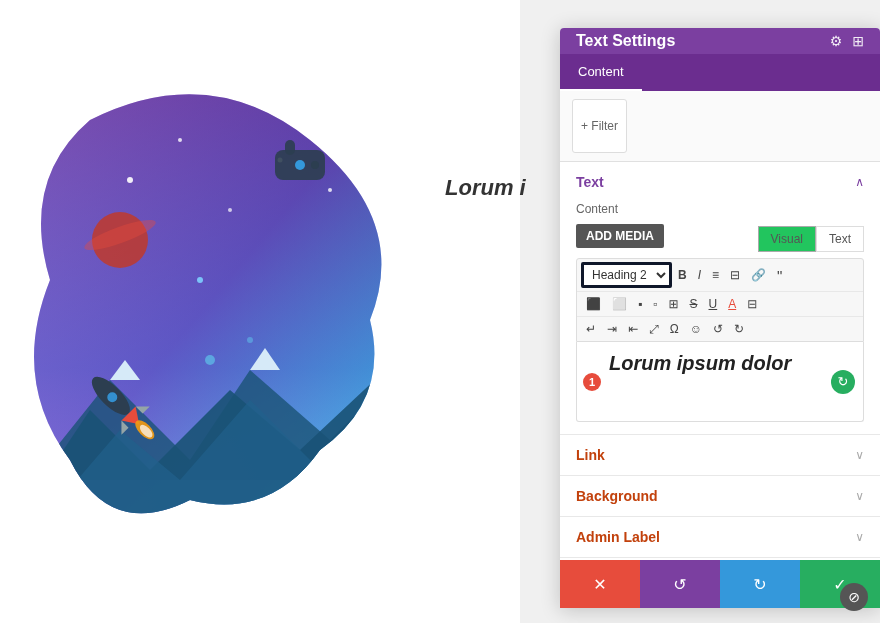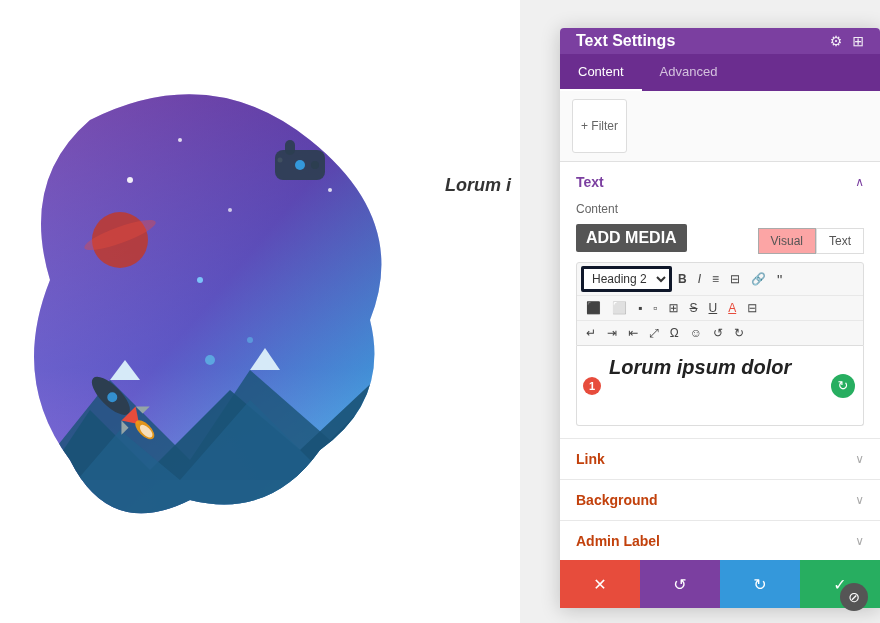--- a/index.html
+++ b/index.html
@@ -21,21 +21,21 @@
       background: #fff;
       display: flex;
       align-items: center;
       justify-content: center;
     }
 
     .lorum-text {
       position: absolute;
       top: 175px;
       left: 445px;
-      font-size: 18px;
+      font-size: 22px;
       font-weight: 600;
       color: #333;
       font-style: italic;
     }
 
     
     .blob-container {
       position: absolute;
       left: 30px;
       top: 80px;
@@ -186,30 +186,30 @@
     .view-btn {
       padding: 5px 12px;
       font-size: 12px;
       border: 1px solid #ddd;
       cursor: pointer;
       background: #fff;
       color: #555;
     }
 
     .view-btn.active {
-      background: #fca5a5;
+      background: #22c55e;
       border-color: #aaa;
     }
 
     .add-media-btn {
       background: #555;
       color: #fff;
       border: none;
       padding: 5px 10px;
-      font-size: 16px;
+      font-size: 12px;
       font-weight: 600;
       cursor: pointer;
       border-radius: 2px;
       margin-bottom: 6px;
     }
 
     .editor-row-top {
       display: flex;
       align-items: center;
       justify-content: space-between;
@@ -436,23 +436,20 @@
     <span class="panel-title">Text Settings</span>
     <div class="panel-header-icons">
       <span class="panel-header-icon">⚙</span>
       <span class="panel-header-icon">⊞</span>
     </div>
   </div>
 
   <div class="tabs">
     <div class="tab active">
       <span>Content</span>
-    </div>
-    <div class="tab">
-      <span>Advanced</span>
     </div>
   </div>
 
   <div class="search-bar">
     <button class="filter-btn">
       <span>+ Filter</span>
     </button>
   </div>
 
   <div class="panel-body">

